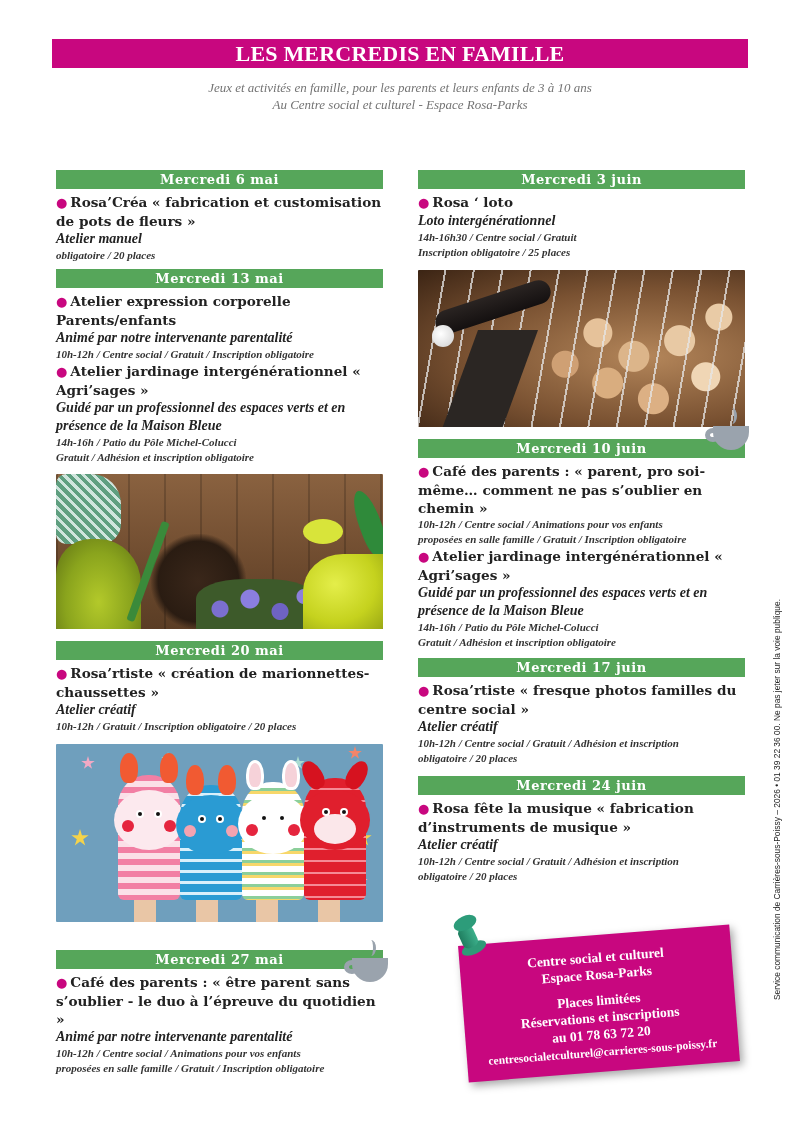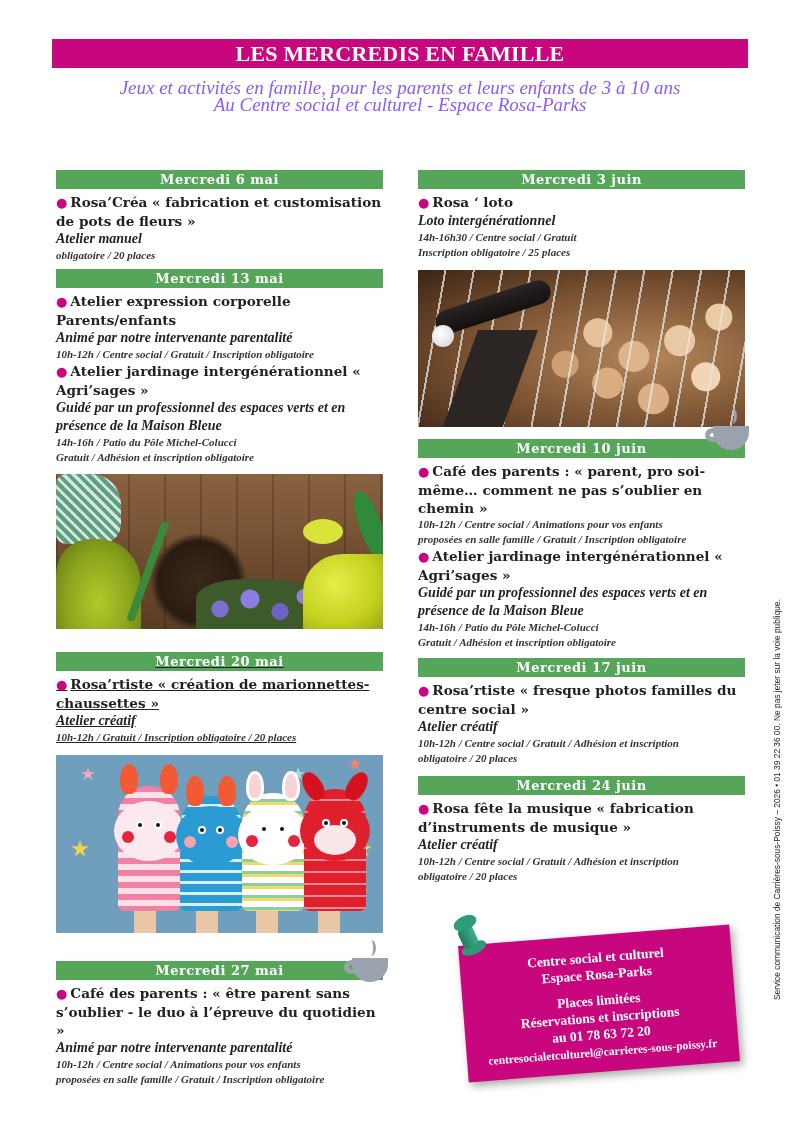--- a/index.html
+++ b/index.html
@@ -7,21 +7,21 @@
   body { position: relative; font-family: "DejaVu Serif", "Liberation Serif", serif; color: #222; }
 
   .banner {
     position: absolute; left: 52px; top: 39px; width: 696px; height: 29px;
     background: #c8077f; color: #fff; text-align: center;
     font-family: "Liberation Serif", serif; font-weight: bold; font-size: 22px; line-height: 29px;
     letter-spacing: 0.2px;
   }
   .intro {
     position: absolute; left: 100px; top: 79px; width: 600px; text-align: center;
-    font-family: "Liberation Serif", serif; font-style: italic; font-size: 19px; line-height: 17px; color: #8b5cf6;
+    font-family: "Liberation Serif", serif; font-style: italic; font-size: 13px; line-height: 17px; color: #737373;
   }
 
   .col { position: absolute; width: 327px; }
   .col-left { left: 56px; top: 170px; }
   .col-right { left: 418px; top: 170px; }
 
   .day-head {
     background: #56a65a; color: #fff; text-align: center;
     font-family: "DejaVu Serif", serif; font-weight: bold; font-size: 13px;
     height: 19px; line-height: 19px; letter-spacing: 0.5px; position: relative;
@@ -158,21 +158,21 @@
       <div class="g-grass"></div>
       <div class="g-rake"></div>
       <div class="g-soil"></div>
       <div class="g-flowers"></div>
       <div class="g-trowel"></div>
       <div class="g-can"></div>
       <div class="g-rose"></div>
     </div>
   </div>
 
-  <div class="section" style="margin-top:23px;text-decoration:underline;">
+  <div class="section" style="margin-top:12px;">
     <div class="day-head">Mercredi 20 mai</div>
     <div class="event">
       <div class="ev-title"><span class="bullet">●</span><span>Rosa’rtiste « création de marionnettes-chaussettes »</span></div>
       <div class="ev-sub">Atelier créatif</div>
       <div class="ev-info">10h-12h / Gratuit / Inscription obligatoire / 20 places</div>
     </div>
     <div class="photo photo-puppets">
       <div class="star" style="left:25px;top:12px;background:#f2a9c4;"></div>
       <div class="star" style="left:105px;top:8px;background:#a9dcd2;"></div>
       <div class="star" style="left:235px;top:12px;background:#a9dcd2;"></div>

